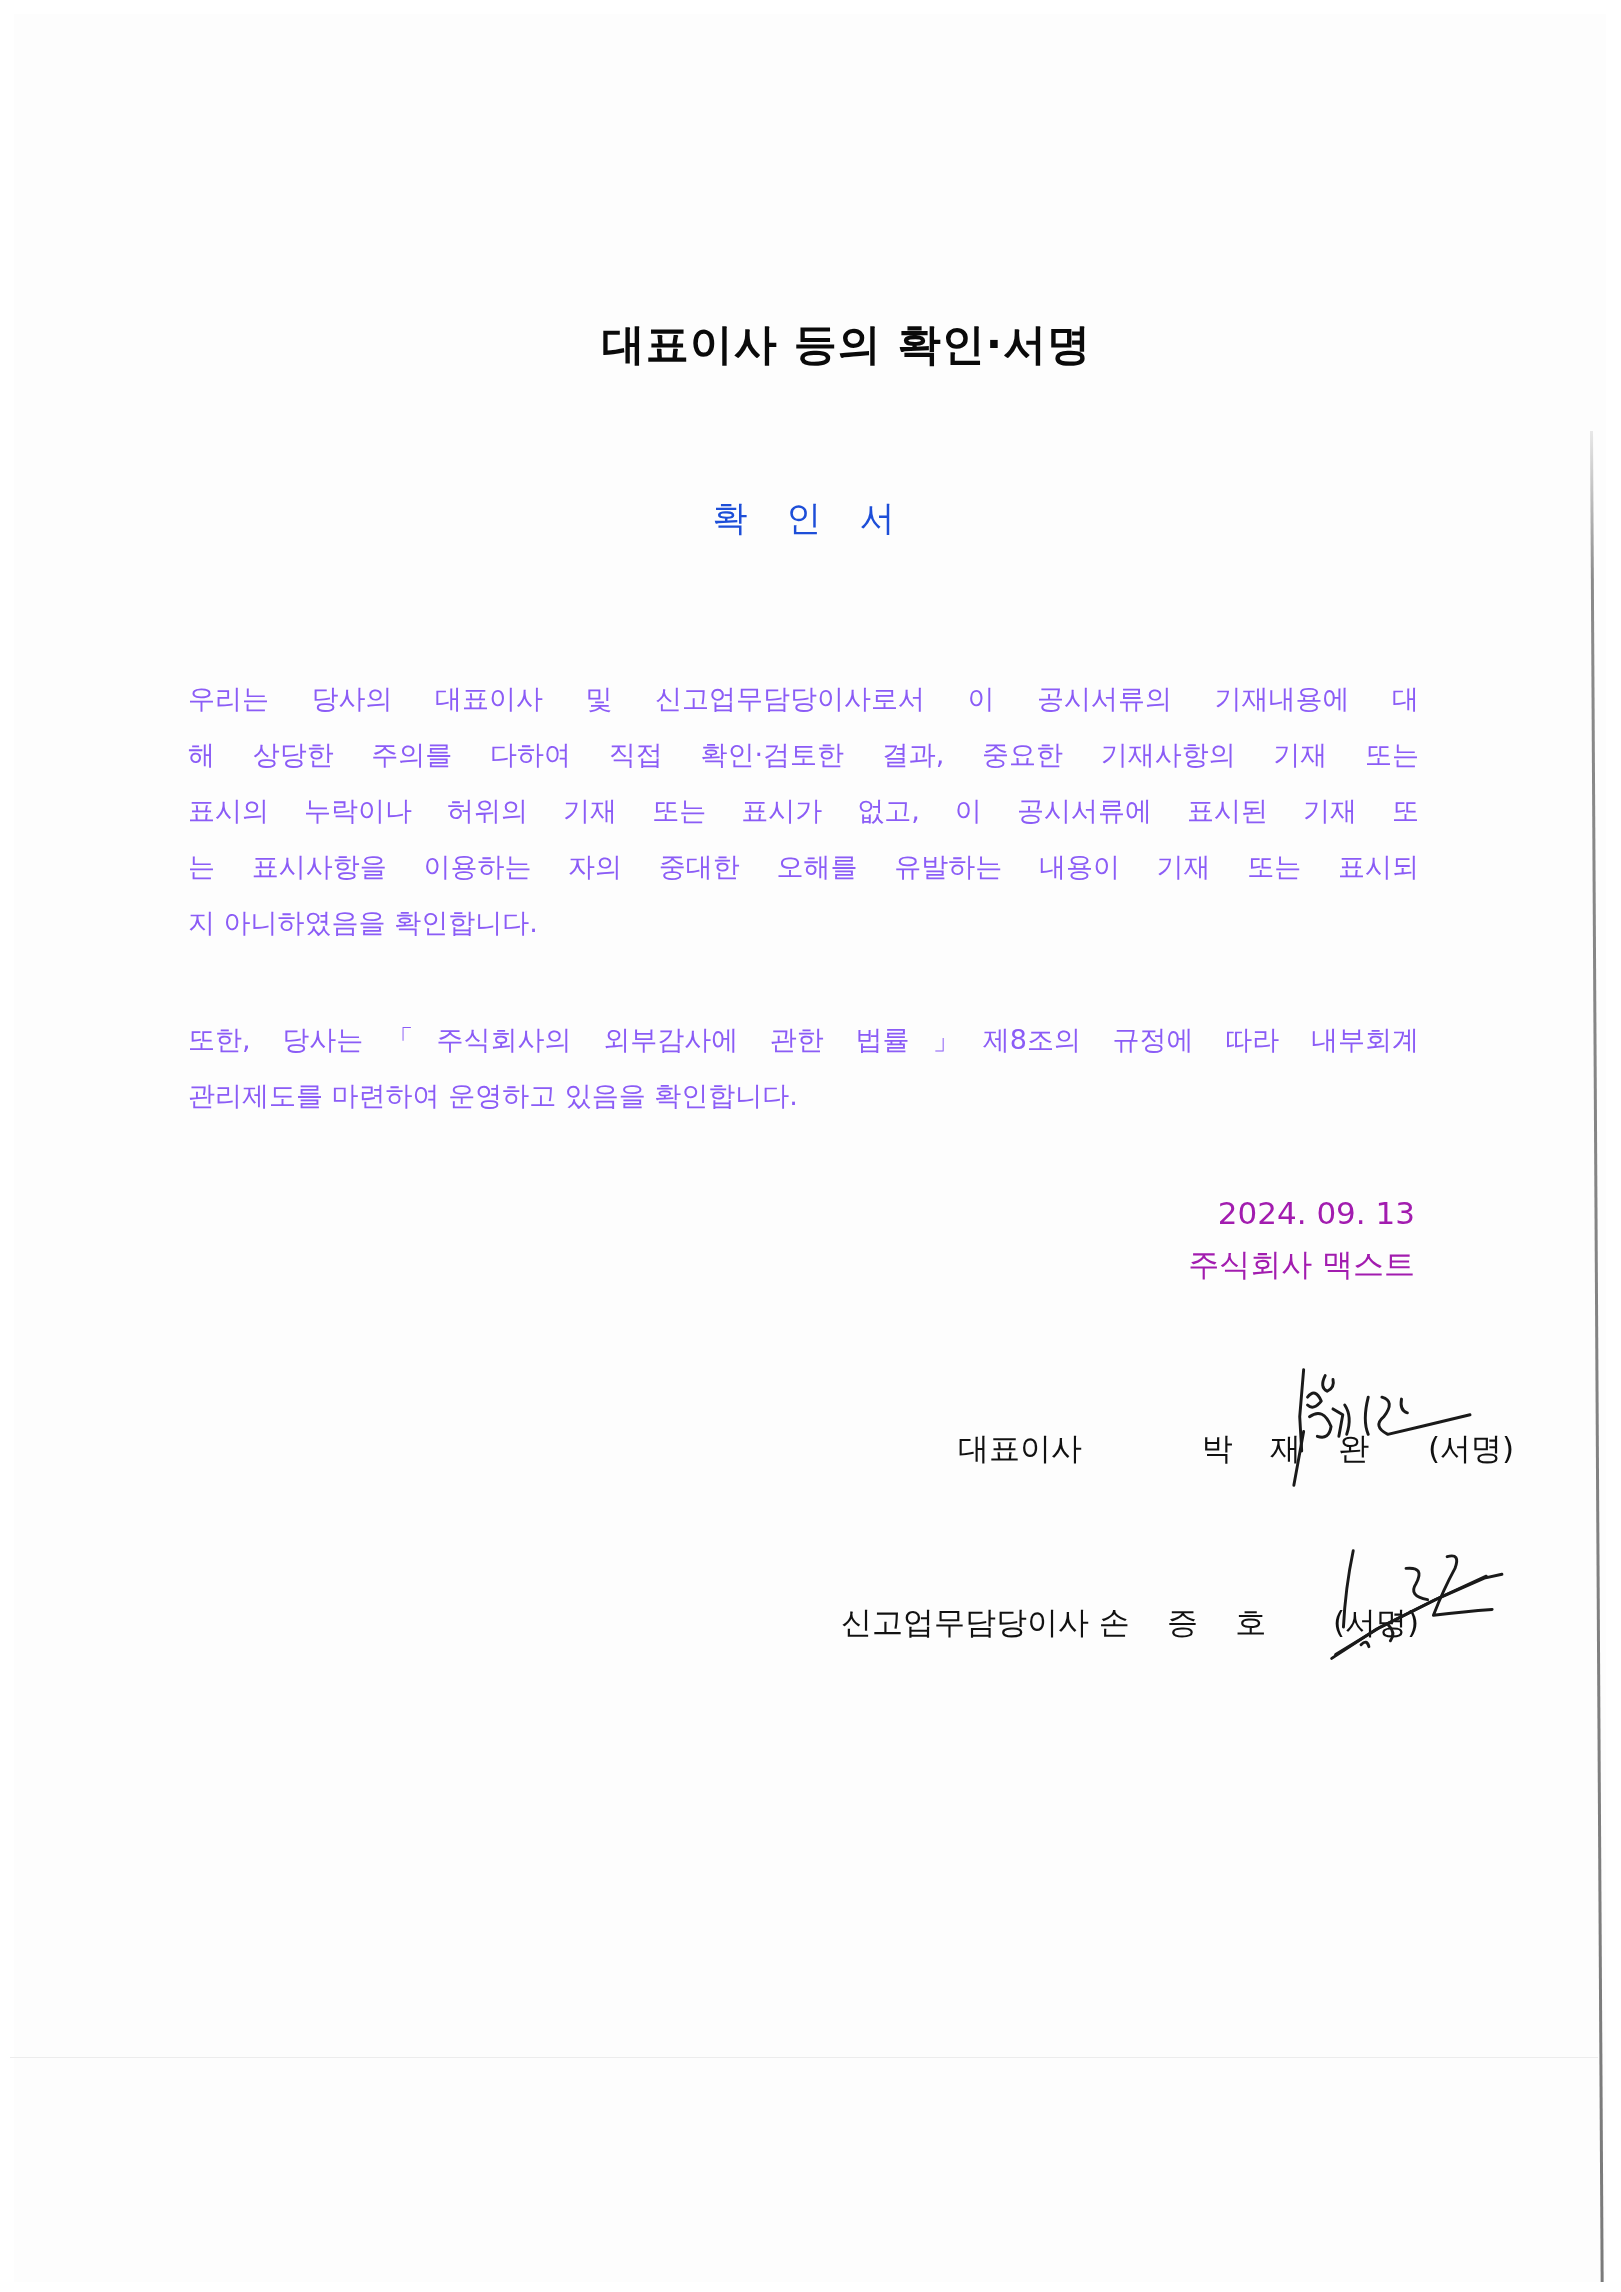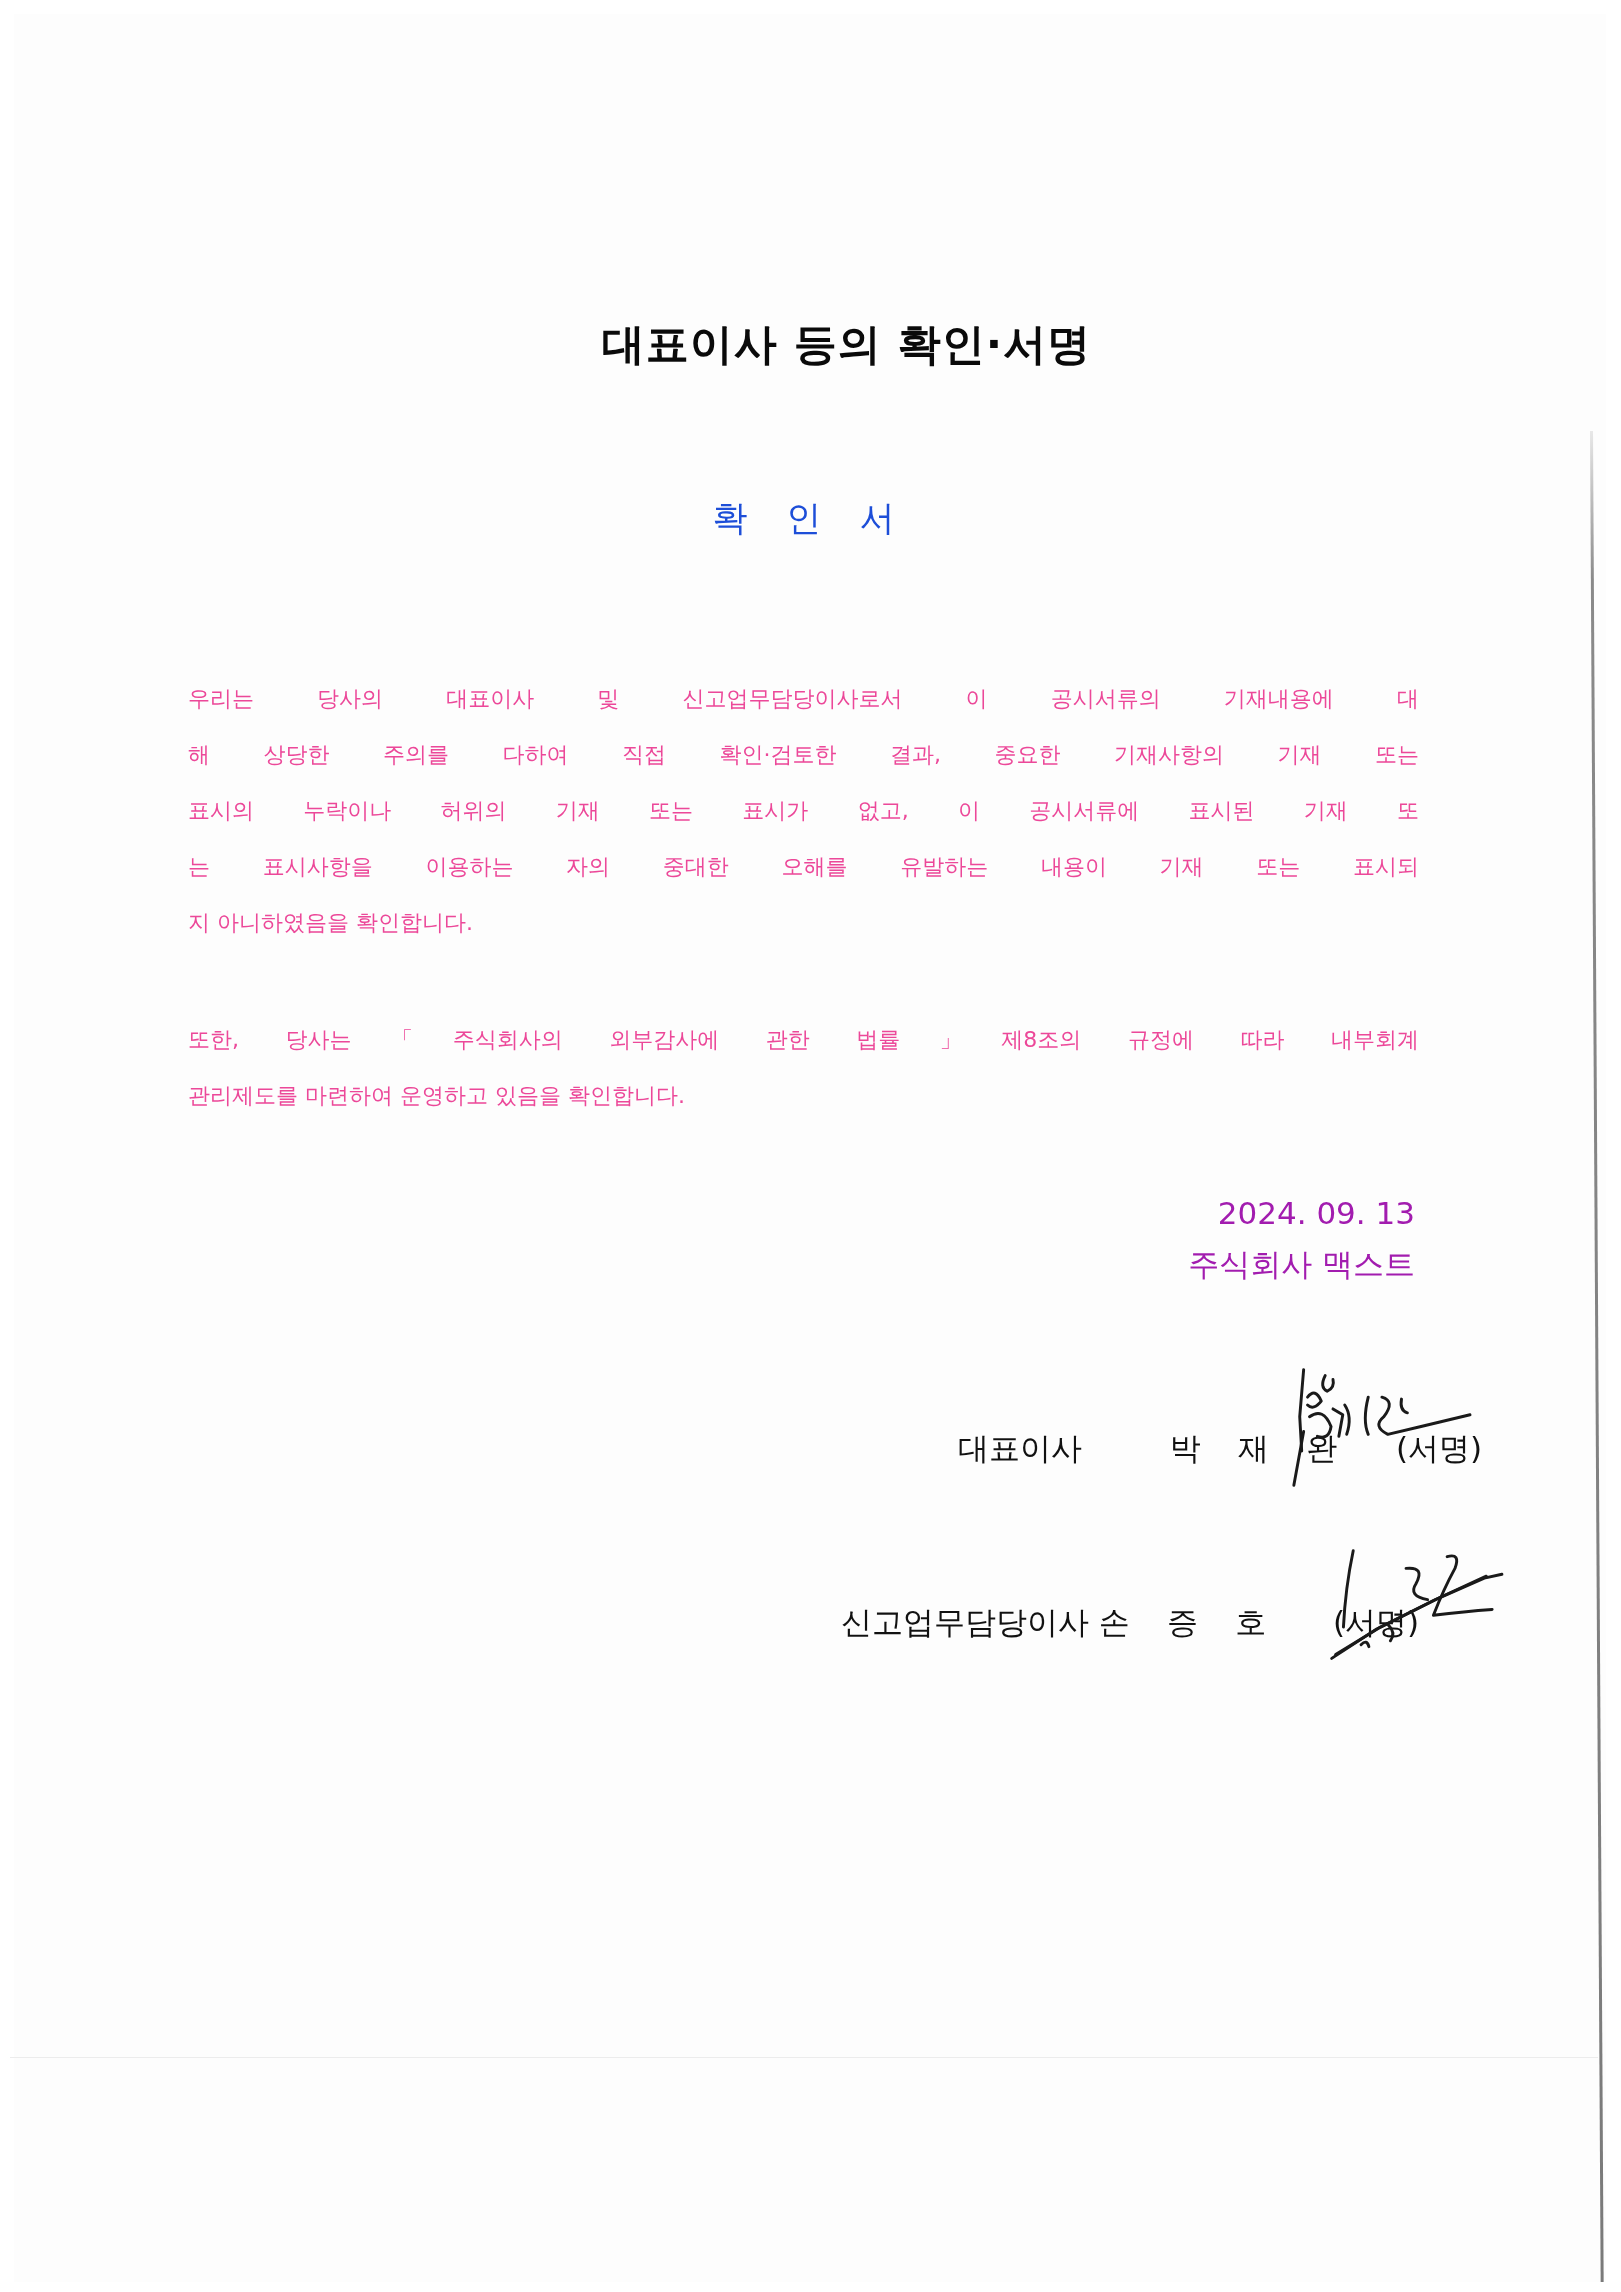--- a/index.html
+++ b/index.html
@@ -59,23 +59,23 @@
       width: 1621px;
       text-align: center;
       font-size: 35px;
       letter-spacing: 13.7px;
       color: #1d4ed8;
     }
     .paragraph {
       position: absolute;
       left: 188px;
       width: 1231px;
-      font-size: 22px;
+      font-size: 27px;
       line-height: 56px;
-      color: #ec4899;
+      color: #8b5cf6;
     }
     .paragraph .line {
       display: block;
       white-space: nowrap;
       text-align: justify;
       text-align-last: justify;
       height: 56px;
     }
     .paragraph .line.last {
       text-align-last: left;
@@ -96,21 +96,21 @@
       position: absolute;
       font-size: 31px;
       color: #111;
       white-space: nowrap;
     }
     #sign-ceo { top: 1409px; left: 958px; }
     #sign-officer { top: 1583px; left: 841px; }
     .sign-role { display: inline-block; margin-top: 19px; }
     .sign-name { display: inline-block; letter-spacing: 13.7px; }
     .sign-mark { display: inline-block; }
-    #sign-ceo .sign-name { margin-left: 78px; }
+    #sign-ceo .sign-name { margin-left: 110px; }
     #sign-ceo .sign-mark { margin-left: 35px; }
     #sign-officer .sign-name { }
     #sign-officer .sign-mark { margin-left: 43px; }
 
     .signature {
       position: absolute;
       pointer-events: none;
     }
   </style>
 </head>

